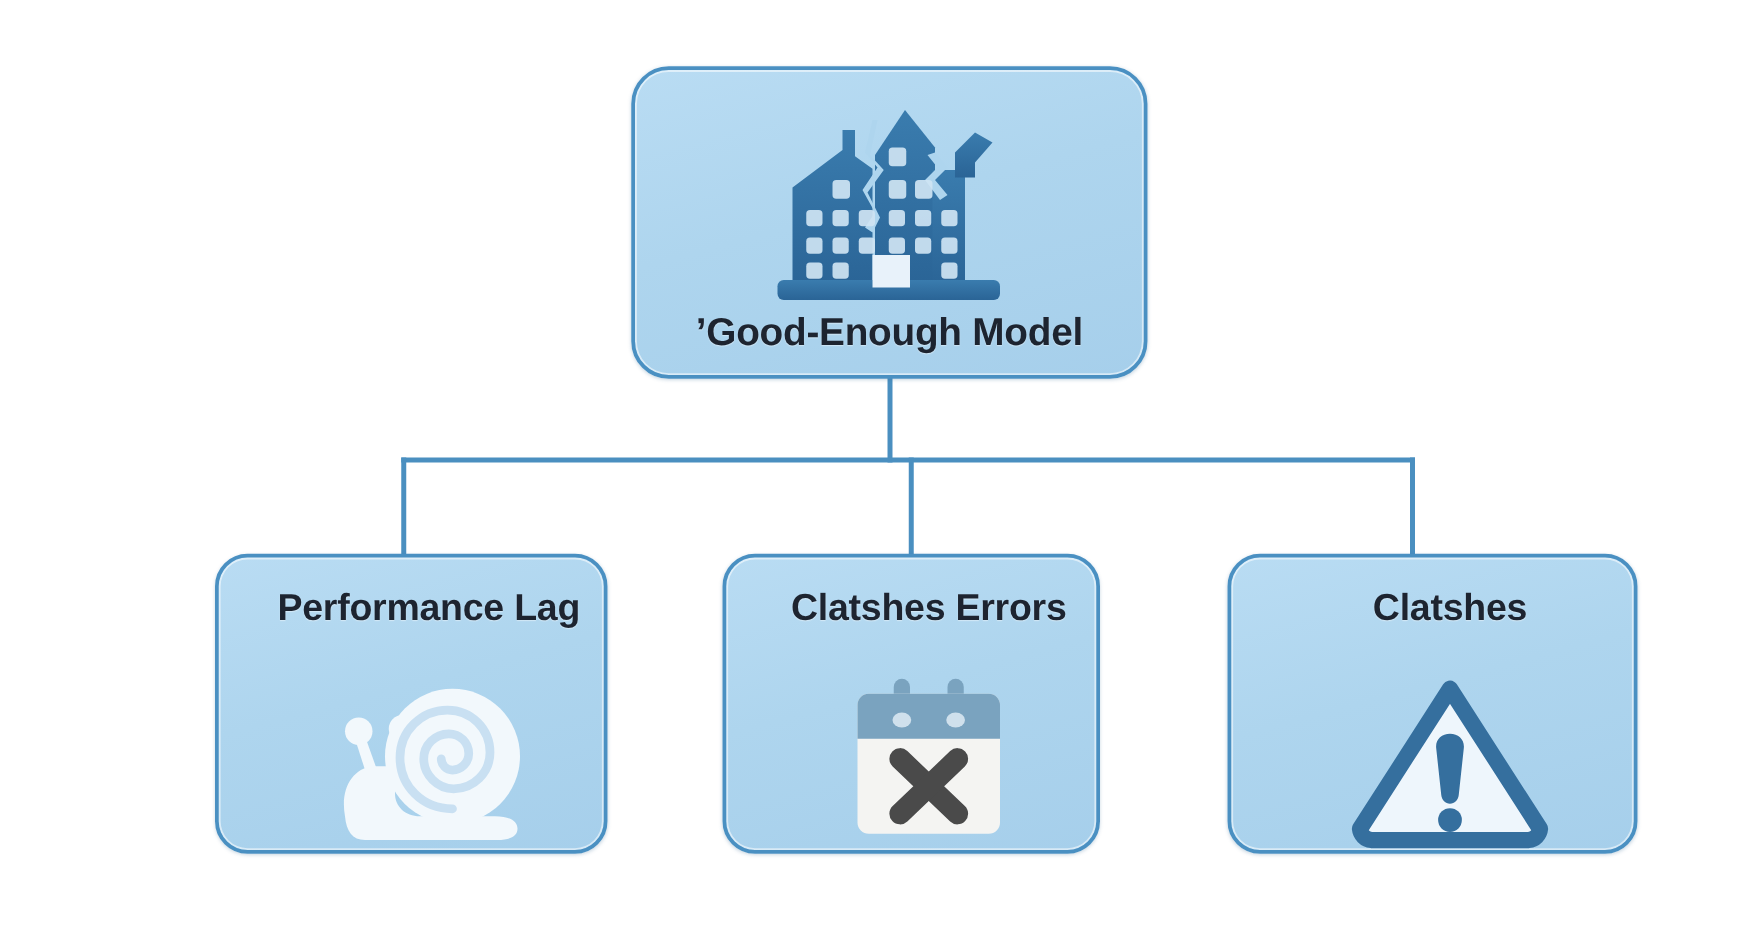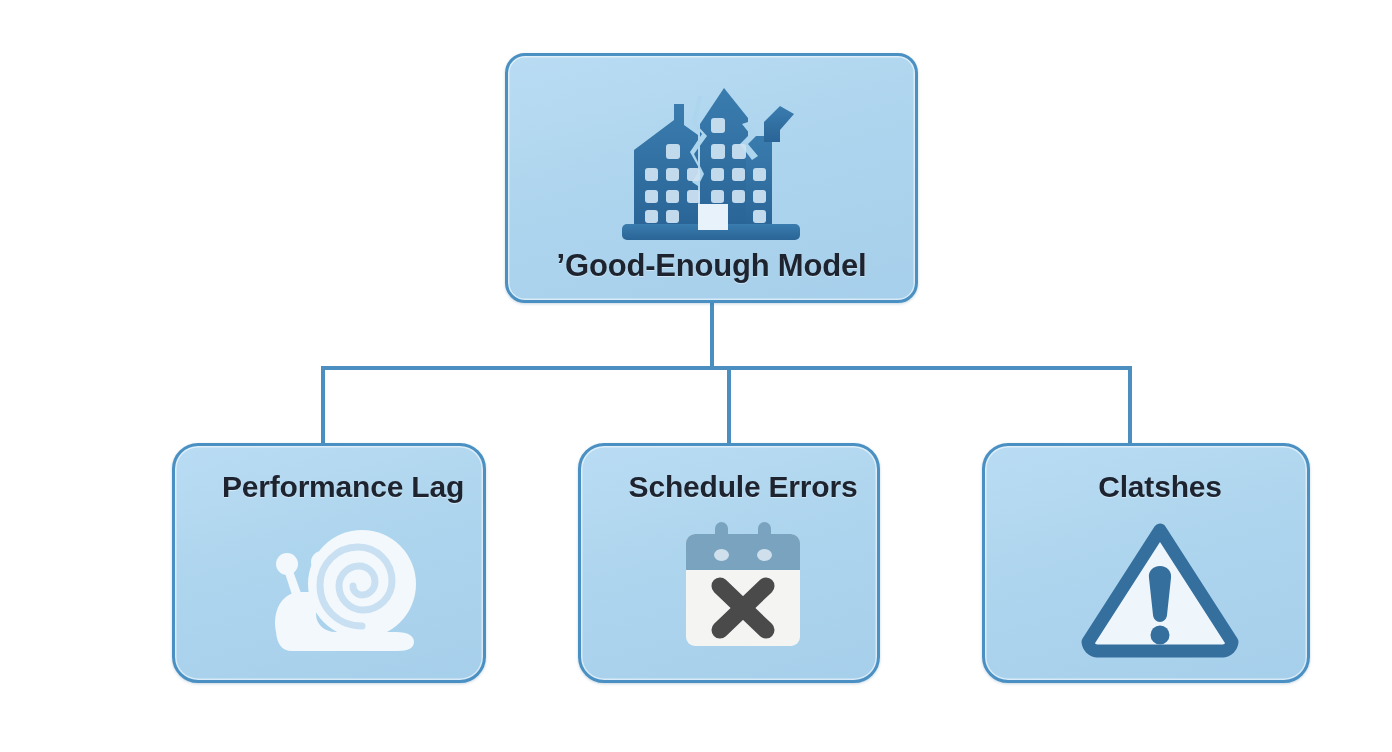--- a/index.html
+++ b/index.html
@@ -47,27 +47,27 @@
     flex-direction: column;
     align-items: center;
   }
 
   .node-root {
     left: 505px;
     top: 53px;
     width: 413px;
     height: 250px;
     justify-content: flex-start;
-    border-radius: 20px;
+    border-radius: 30px;
   }
   .node-child {
     width: 314px;
     height: 240px;
     top: 443px;
-    justify-content: flex-start;
+    justify-content: space-between;
     padding-left: 28px;
   }
   #node-performance-lag { left: 172px; }
   #node-schedule-errors { left: 578px; width: 302px; }
   #node-clashes        { left: 982px; width: 328px; }
 
   
   .node-label {
     color: #1d2430;
     font-weight: 700;
@@ -222,21 +222,21 @@
                    C 110 52 117 59 117 68
                    C 117 75 111 81 104 81
                    C 99 81 95 77 95 72"></path>
         </g>
       </svg>
     </span>
   </div>
 
   <div class="node node-child" id="node-schedule-errors">
 
-    <span class="node-label child-label">Schedule Errors</span>
+    <span class="node-label child-label">Clatshes Errors</span>
 
     <span class="icon-wrap child-icon">
       <svg viewBox="0 0 170 145" xmlns="http://www.w3.org/2000/svg">
 
         <g fill="#7aa3bf">
           <rect x="57" y="8" width="13" height="26" rx="6.5"></rect>
           <rect x="100" y="8" width="13" height="26" rx="6.5"></rect>
         </g>
 
         <rect x="28" y="20" width="114" height="112" rx="9" fill="#f4f4f2"></rect>

